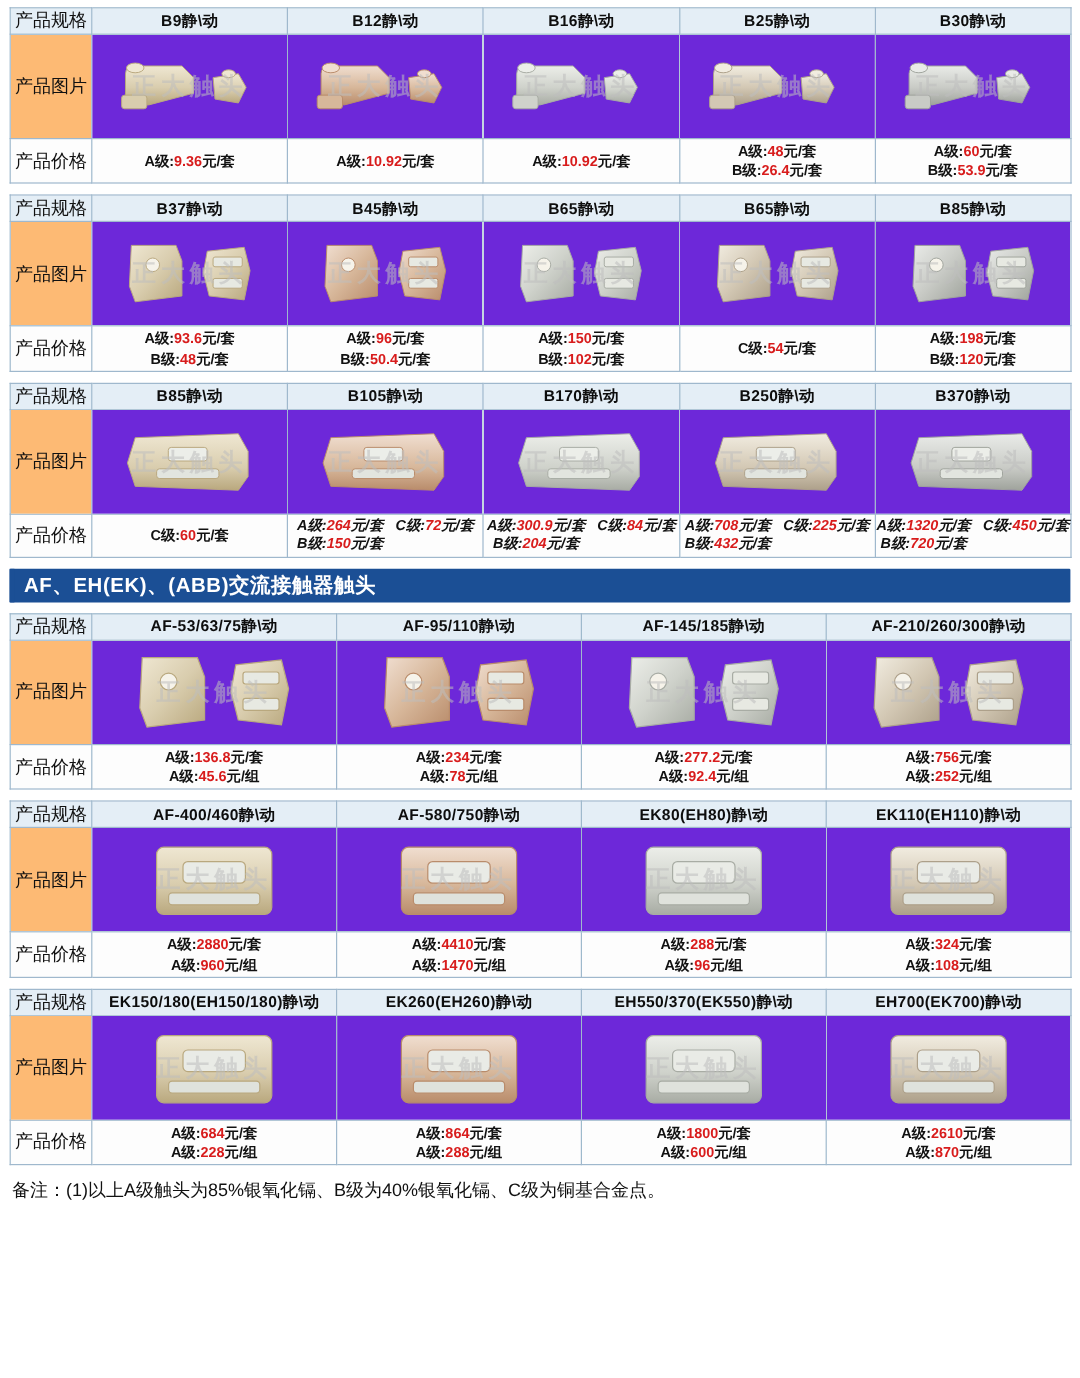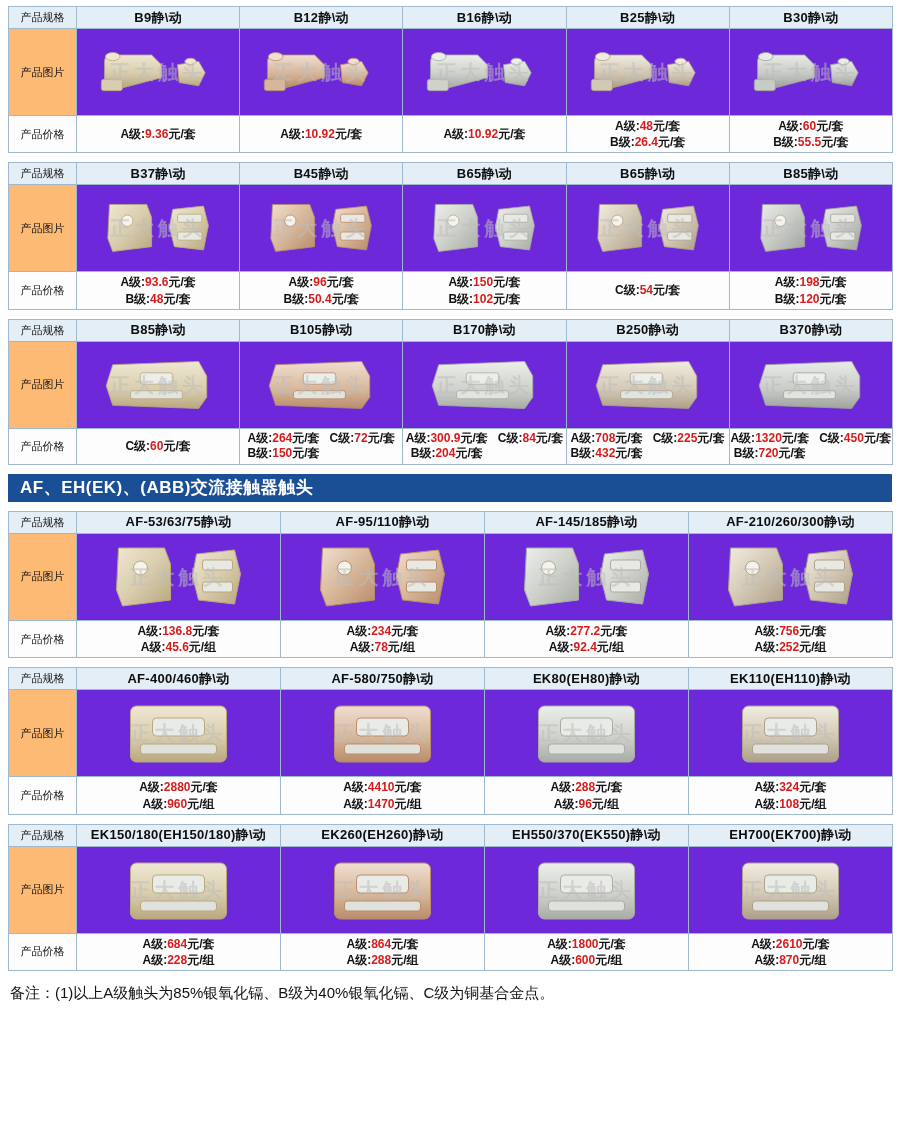--- a/index.html
+++ b/index.html
@@ -24,21 +24,21 @@
   }
   .ptable td {
     border: 1px solid #9fb8cd;
     vertical-align: middle;
     text-align: center;
     padding: 0;
   }
   .rowlabel {
     width: 68px;
     background: #eaf1f7;
-    font-size: 11px;
+    font-size: 15px;
     color: #111;
     text-align: left;
     padding-left: 4px;
     letter-spacing: 0px;
   }
   .hdr-row td { height: 22px; background: #e4eef6; }
   .hdr-row td.spec {
     font-weight: bold;
     font-size: 13px;
     color: #0d0d0d;
@@ -50,21 +50,21 @@
   .price-row td { height: 34px; background: #fdfdfd; }
   .price-row td.cell-price {
     font-size: 12px;
     font-weight: bold;
     color: #111;
     line-height: 1.35;
     padding: 2px 0;
   }
   .price-row td.cell-price.tall { line-height: 1.3; }
   .rmb { color: #d81c1c; }
-  .pricecols { display: flex; justify-content: center; gap: 10px; }
+  .pricecols { display: flex; justify-content: center; gap: 10px; font-style: italic; }
   .pricecols > div { white-space: nowrap; }
   .priceline { white-space: nowrap; }
 
   
   .wm {
     position: absolute;
     top: 50%; left: 50%;
     transform: translate(-50%, -50%);
     font-size: 20px;
     font-weight: bold;
@@ -254,21 +254,21 @@
             </td>
             <td class="cell-price">
               <div class="priceline">A级:<span class="rmb">10.92</span>元/套</div>
             </td>
             <td class="cell-price">
               <div class="priceline">A级:<span class="rmb">48</span>元/套</div>
               <div class="priceline">B级:<span class="rmb">26.4</span>元/套</div>
             </td>
             <td class="cell-price">
               <div class="priceline">A级:<span class="rmb">60</span>元/套</div>
-              <div class="priceline">B级:<span class="rmb">55.5</span>元/套</div>
+              <div class="priceline">B级:<span class="rmb">53.9</span>元/套</div>
             </td>
           </tr>
         </tbody>
       </table>
       <table class="ptable">
         <colgroup>
           <col style="width:68px">
           <col style="width:163.2px">
           <col style="width:163.2px">
           <col style="width:163.2px">

